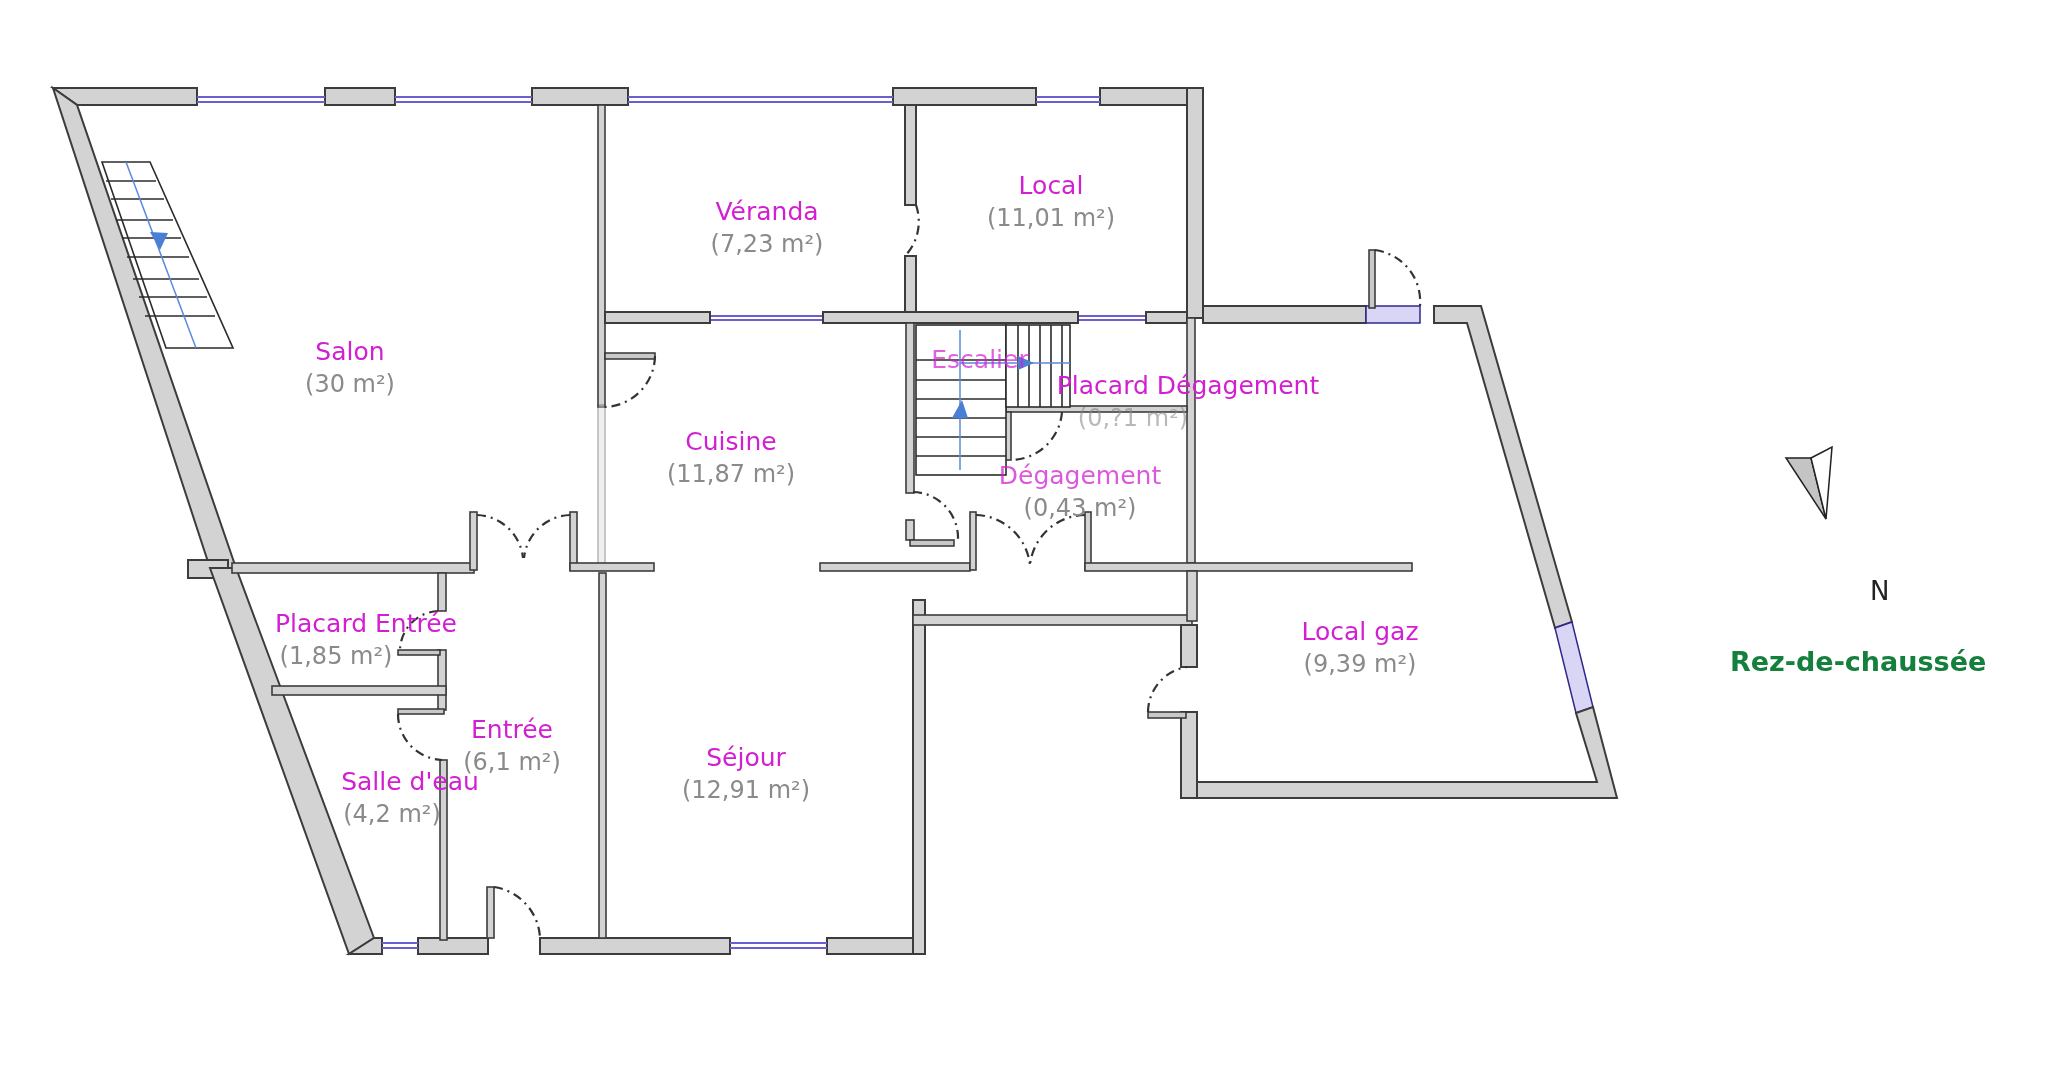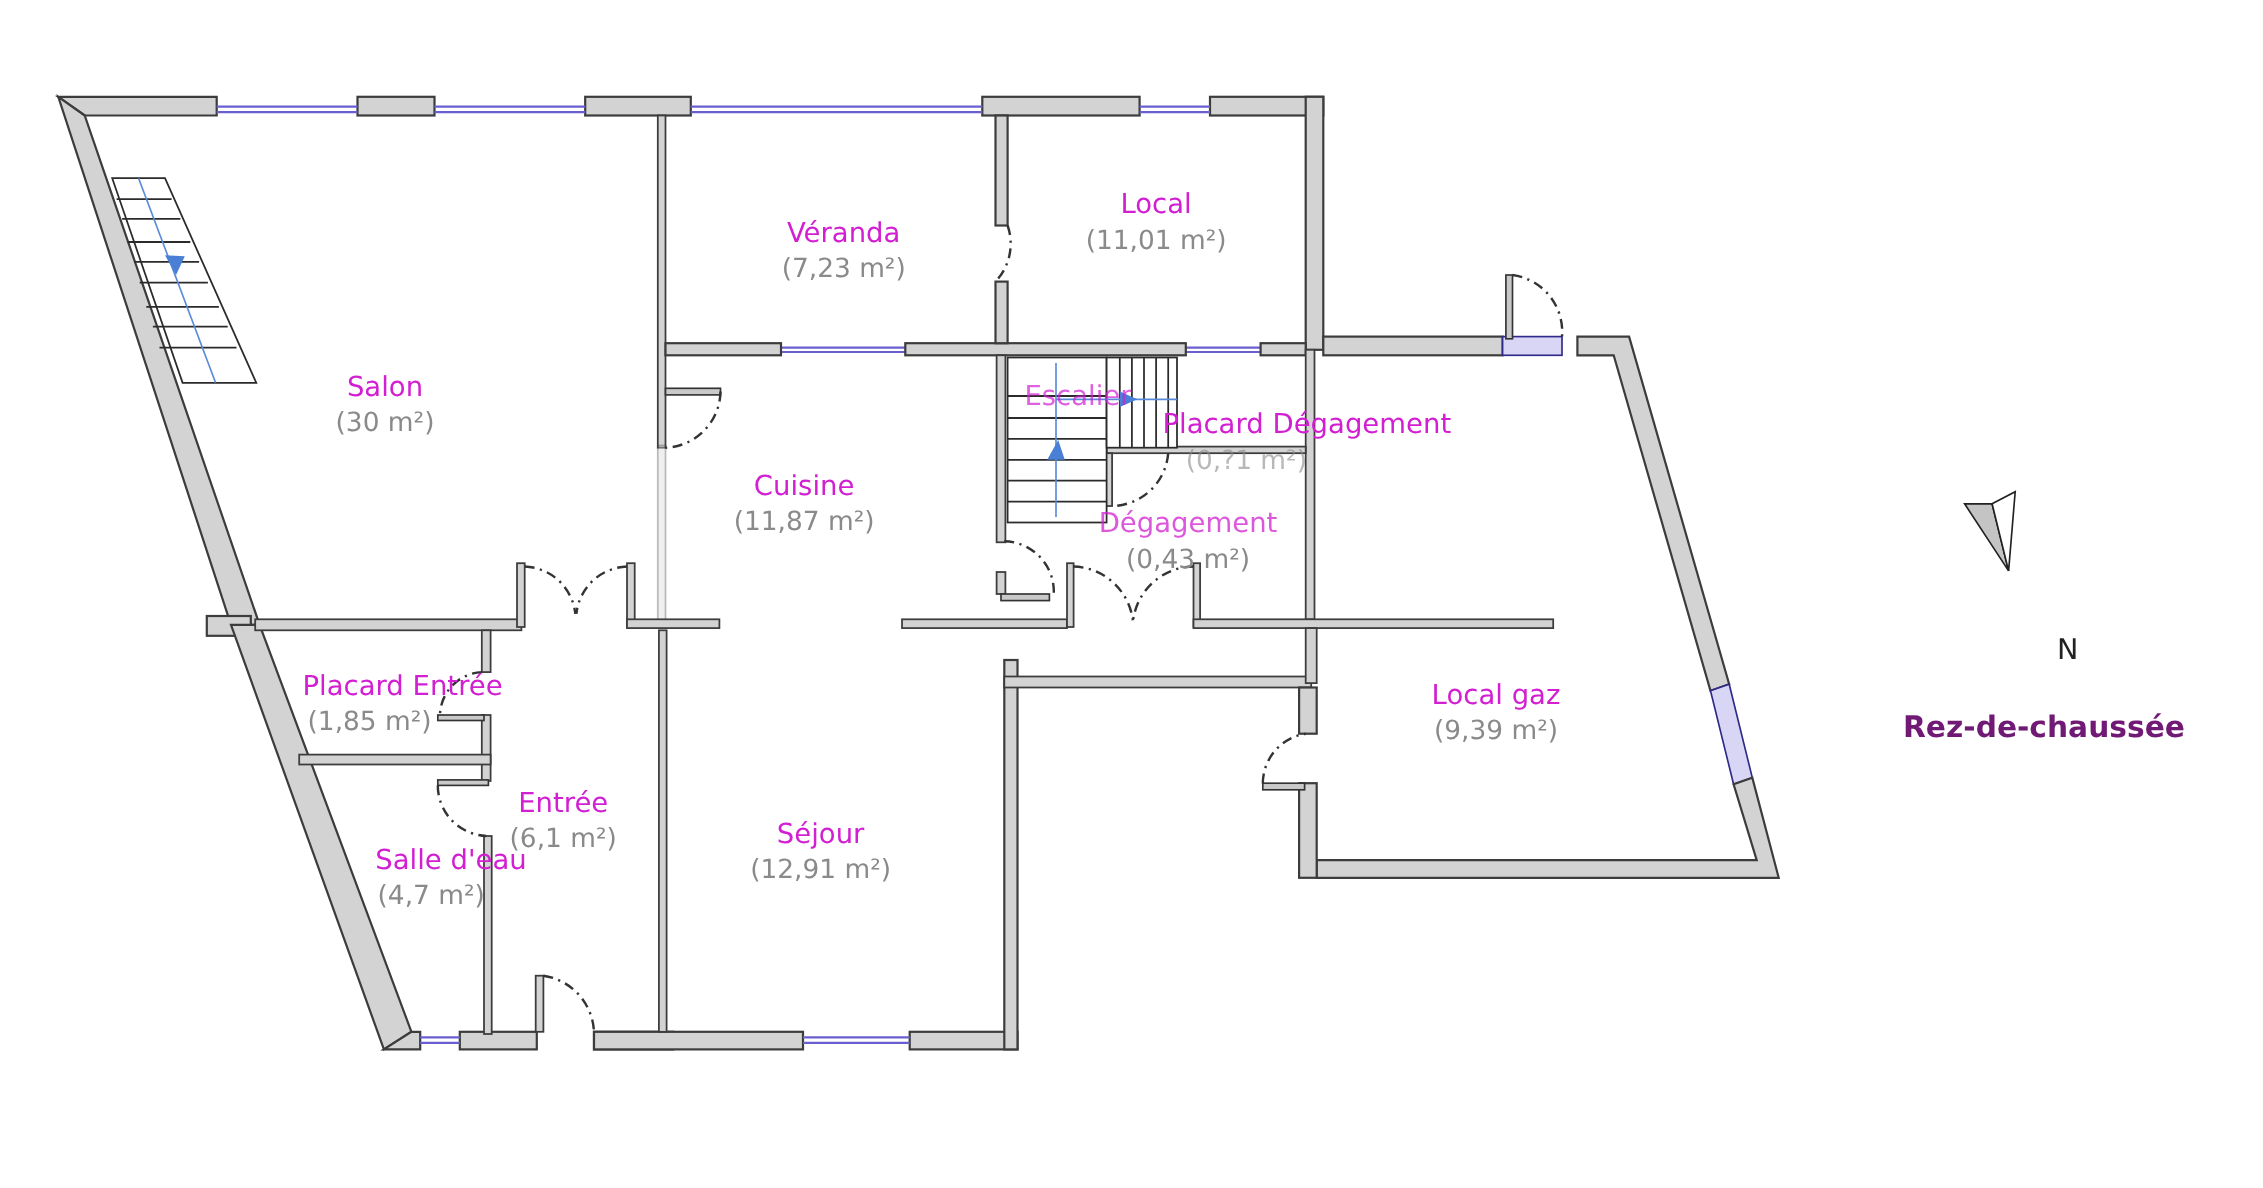--- a/index.html
+++ b/index.html
@@ -12,21 +12,21 @@
   .door-arc { fill: none; stroke: #333; stroke-width: 2.2; stroke-dasharray: 9 5 2 5; }
   .door-leaf { fill: #c9c9c9; stroke: #333; stroke-width: 1.5; }
   .stair { fill: #fff; stroke: #2b2b2b; stroke-width: 1.6; }
   .stair-line { stroke: #2b2b2b; stroke-width: 1.6; }
   .stair-path { stroke: #5a8ad8; stroke-width: 1.5; }
   .stair-arrow { fill: #4a7fd6; }
   .room-label { position: absolute; transform: translateX(-50%); text-align: center; white-space: nowrap; line-height: 1.3; }
   .room-name { color: #d21fd2; font-size: 25px; display: block; }
   .room-area { color: #8a8a8a; font-size: 24px; display: block; }
   .compass-n { position: absolute; left: 1870px; top: 576px; font-size: 26px; color: #222; }
-  .floor-title { position: absolute; left: 1730px; top: 646px; font-size: 27px; font-weight: bold; color: #701a75; }
+  .floor-title { position: absolute; left: 1730px; top: 646px; font-size: 27px; font-weight: bold; color: #15803d; }
 </style>
 </head>
 <body>
 
 <svg id="plan" width="2057" height="1080" viewBox="0 0 2057 1080" xmlns="http://www.w3.org/2000/svg">
 
   <g>
 
     <polygon class="wall" points="53,88 197,88 197,105 77,105"></polygon>
     <rect class="wall" x="325" y="88" width="70" height="17"></rect>
@@ -218,21 +218,21 @@
 <div class="room-label" style="left:1360px; top:616px;">
   <span class="room-name">Local gaz</span>
   <span class="room-area">(9,39 m²)</span>
 </div>
 <div class="room-label" style="left:512px; top:714px;">
   <span class="room-name">Entrée</span>
   <span class="room-area">(6,1 m²)</span>
 </div>
 <div class="room-label" style="left:410px; top:766px;">
   <span class="room-name">Salle d'eau</span>
-  <span class="room-area" style="margin-left:-36px">(4,7 m²)</span>
+  <span class="room-area" style="margin-left:-36px">(4,2 m²)</span>
 </div>
 <div class="room-label" style="left:746px; top:742px;">
   <span class="room-name">Séjour</span>
   <span class="room-area">(12,91 m²)</span>
 </div>
 
 <div class="compass-n">N</div>
 <div class="floor-title">Rez-de-chaussée</div>
 
 </body></html>

